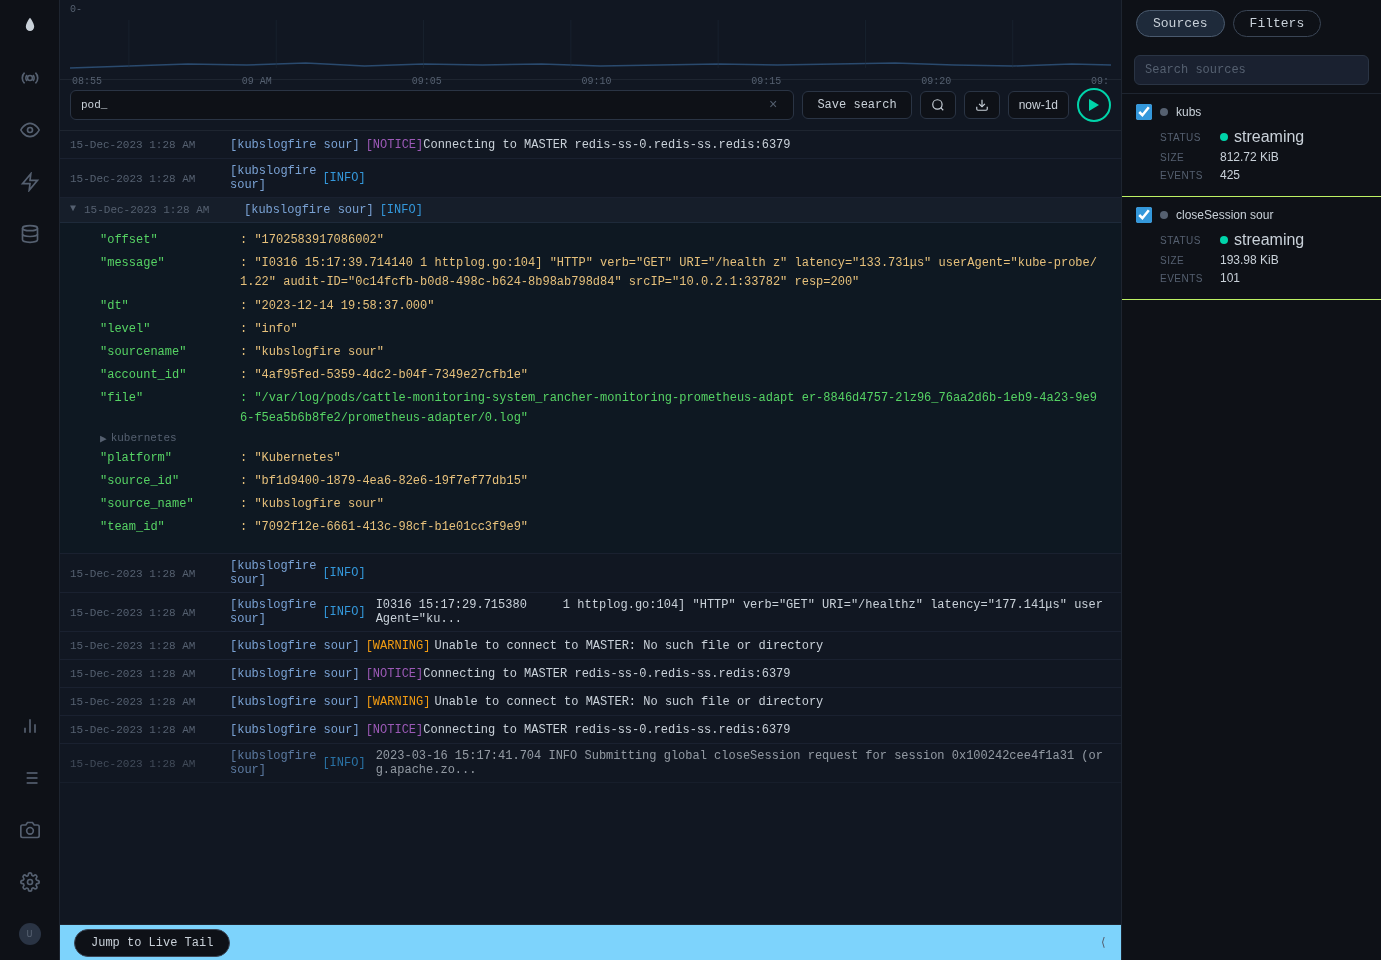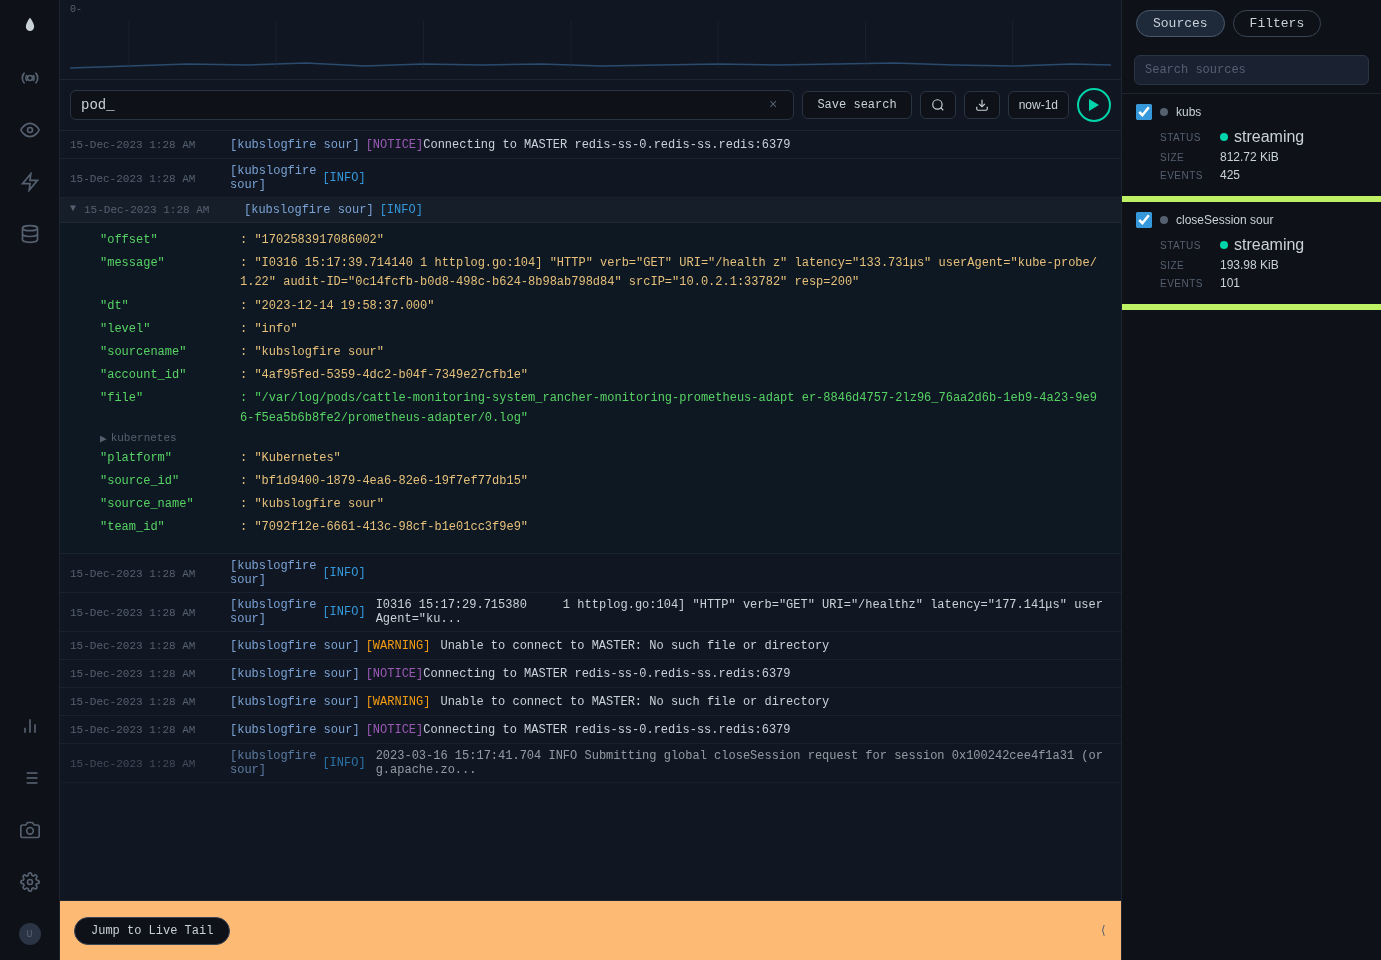--- a/index.html
+++ b/index.html
@@ -97,21 +97,21 @@
       border: 1px solid #2a3444;
       border-radius: 6px;
       padding: 6px 10px;
     }
     .search-input {
       background: transparent;
       border: none;
       outline: none;
       color: #c9d1d9;
       font-family: inherit;
-      font-size: 14px;
+      font-size: 11px;
       flex: 1;
     }
     .search-clear {
       color: #556070;
       cursor: pointer;
       font-size: 14px;
       margin-right: 6px;
     }
     .btn {
       background: #0e1117;
@@ -199,21 +199,21 @@
       color: #9b59b6;
       flex-shrink: 0;
     }
     .log-level-info {
       color: #3498db;
       margin-right: 10px;
       flex-shrink: 0;
     }
     .log-level-warning {
       color: #f39c12;
-      margin-right: 10px;
+      margin-right: 4px;
       flex-shrink: 0;
     }
     .log-message {
       color: #c9d1d9;
       flex: 1;
       word-break: break-all;
     }
     .log-expand-btn {
       color: #556070;
       cursor: pointer;
@@ -249,22 +249,22 @@
       align-items: center;
       gap: 4px;
       color: #556070;
       cursor: pointer;
       margin: 4px 0;
       font-size: 11px;
     }
 
     
     .bottom-bar {
-      height: 60px;
-      background: #fdba74;
+      height: 36px;
+      background: #7dd3fc;
       border-top: 1px solid #1e2530;
       display: flex;
       align-items: center;
       padding: 0 14px;
       flex-shrink: 0;
     }
     .jump-to-live {
       background: #0e1117;
       border: 1px solid #3a4555;
       color: #c9d1d9;
@@ -317,21 +317,21 @@
       padding: 7px 10px;
       color: #c9d1d9;
       font-family: inherit;
       font-size: 12px;
       outline: none;
     }
     .search-sources-input::placeholder { color: #556070; }
 
     .source-item {
       padding: 10px 14px;
-      border-bottom: 6px solid #bef264;
+      border-bottom: 1px solid #bef264;
     }
     .source-item-header {
       display: flex;
       align-items: center;
       gap: 8px;
       margin-bottom: 8px;
     }
     .source-checkbox {
       width: 16px;
       height: 16px;
@@ -465,20 +465,29 @@
     <svg class="chart-svg" viewBox="0 0 1060 50" preserveAspectRatio="none">
       <polyline points="0,48 60,46 120,44 180,45 240,43 300,46 360,44 420,45 480,44 540,46 600,45 660,44 720,45 780,44 840,43 900,45 960,46 1020,44 1060,45" fill="none" stroke="#2a4a6e" stroke-width="1.5"></polyline>
       <line x1="60" y1="0" x2="60" y2="48" stroke="#1e2a3a" stroke-width="0.5"></line>
       <line x1="210" y1="0" x2="210" y2="48" stroke="#1e2a3a" stroke-width="0.5"></line>
       <line x1="360" y1="0" x2="360" y2="48" stroke="#1e2a3a" stroke-width="0.5"></line>
       <line x1="510" y1="0" x2="510" y2="48" stroke="#1e2a3a" stroke-width="0.5"></line>
       <line x1="660" y1="0" x2="660" y2="48" stroke="#1e2a3a" stroke-width="0.5"></line>
       <line x1="810" y1="0" x2="810" y2="48" stroke="#1e2a3a" stroke-width="0.5"></line>
       <line x1="960" y1="0" x2="960" y2="48" stroke="#1e2a3a" stroke-width="0.5"></line>
     </svg>
+    <div class="chart-x-labels">
+      <span>08:55</span>
+      <span>09 AM</span>
+      <span>09:05</span>
+      <span>09:10</span>
+      <span>09:15</span>
+      <span>09:20</span>
+      <span>09:</span>
+    </div>
   </div>
 
   <div class="search-bar">
     <div class="search-input-wrap">
       <input class="search-input" type="text" value="pod_" style="">
       <span class="search-clear">×</span>
     </div>
     <button class="btn">Save search</button>
     <button class="btn-icon">
       <svg width="14" height="14" viewBox="0 0 24 24" fill="none" stroke="currentColor" stroke-width="2">

